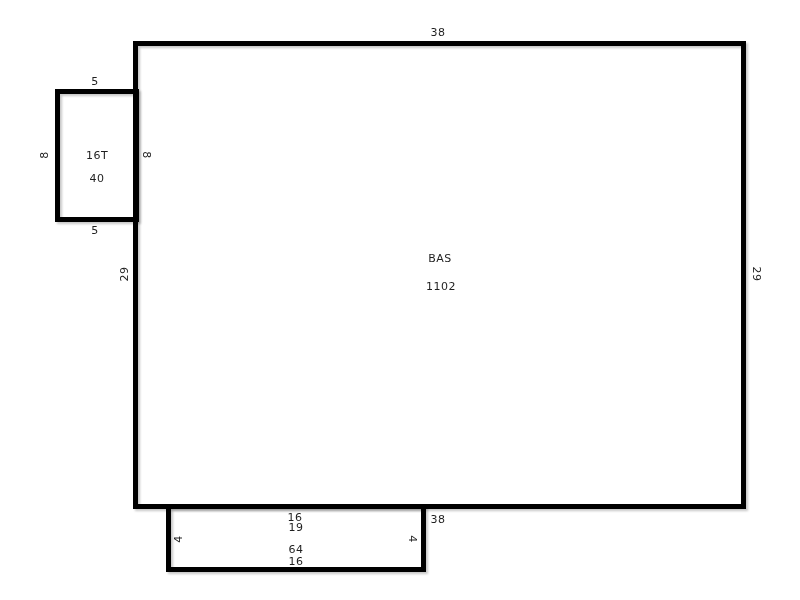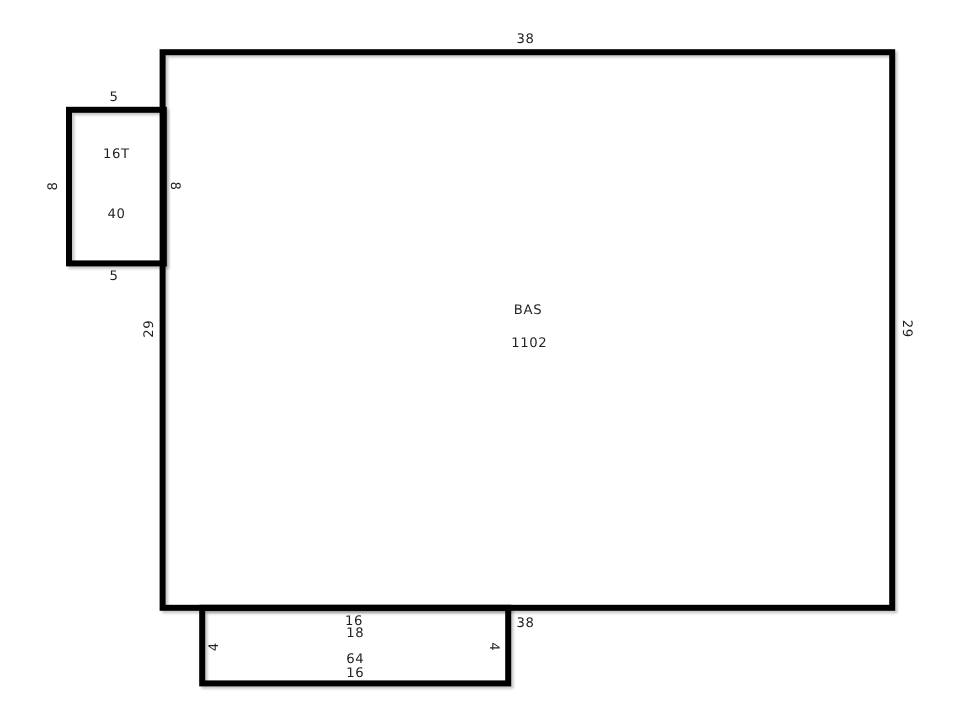--- a/index.html
+++ b/index.html
@@ -66,26 +66,26 @@
   <div class="rect rect-addition"></div>
 
   <div class="lbl" style="left:440px; top:258px;">BAS</div>
   <div class="lbl" style="left:441px; top:286px;text-align:right;">1102</div>
   <div class="lbl" style="left:438px; top:32px;">38</div>
   <div class="lbl" style="left:438px; top:519px;">38</div>
   <div class="lbl rot-ccw" style="left:124px; top:274px;">29</div>
   <div class="lbl rot-cw" style="left:756px; top:274px;">29</div>
   <div class="lbl rot-cw" style="left:146px; top:155px;">8</div>
 
-  <div class="lbl" style="left:97px; top:128px;">16T</div>
+  <div class="lbl" style="left:97px; top:155px;">16T</div>
   <div class="lbl" style="left:97px; top:178px;">40</div>
   <div class="lbl" style="left:95px; top:81px;">5</div>
   <div class="lbl" style="left:95px; top:230px;">5</div>
   <div class="lbl rot-ccw" style="left:44px; top:155px;">8</div>
 
   <div class="lbl" style="left:295px; top:517px;">16</div>
-  <div class="lbl" style="left:296px; top:527px;">18</div>
+  <div class="lbl" style="left:296px; top:527px;">19</div>
   <div class="lbl" style="left:296px; top:549px;">64</div>
   <div class="lbl" style="left:296px; top:561px;">16</div>
   <div class="lbl rot-ccw" style="left:178px; top:539px;">4</div>
   <div class="lbl rot-cw" style="left:412px; top:539px;">4</div>
 
 </div>
 
 </body></html>

